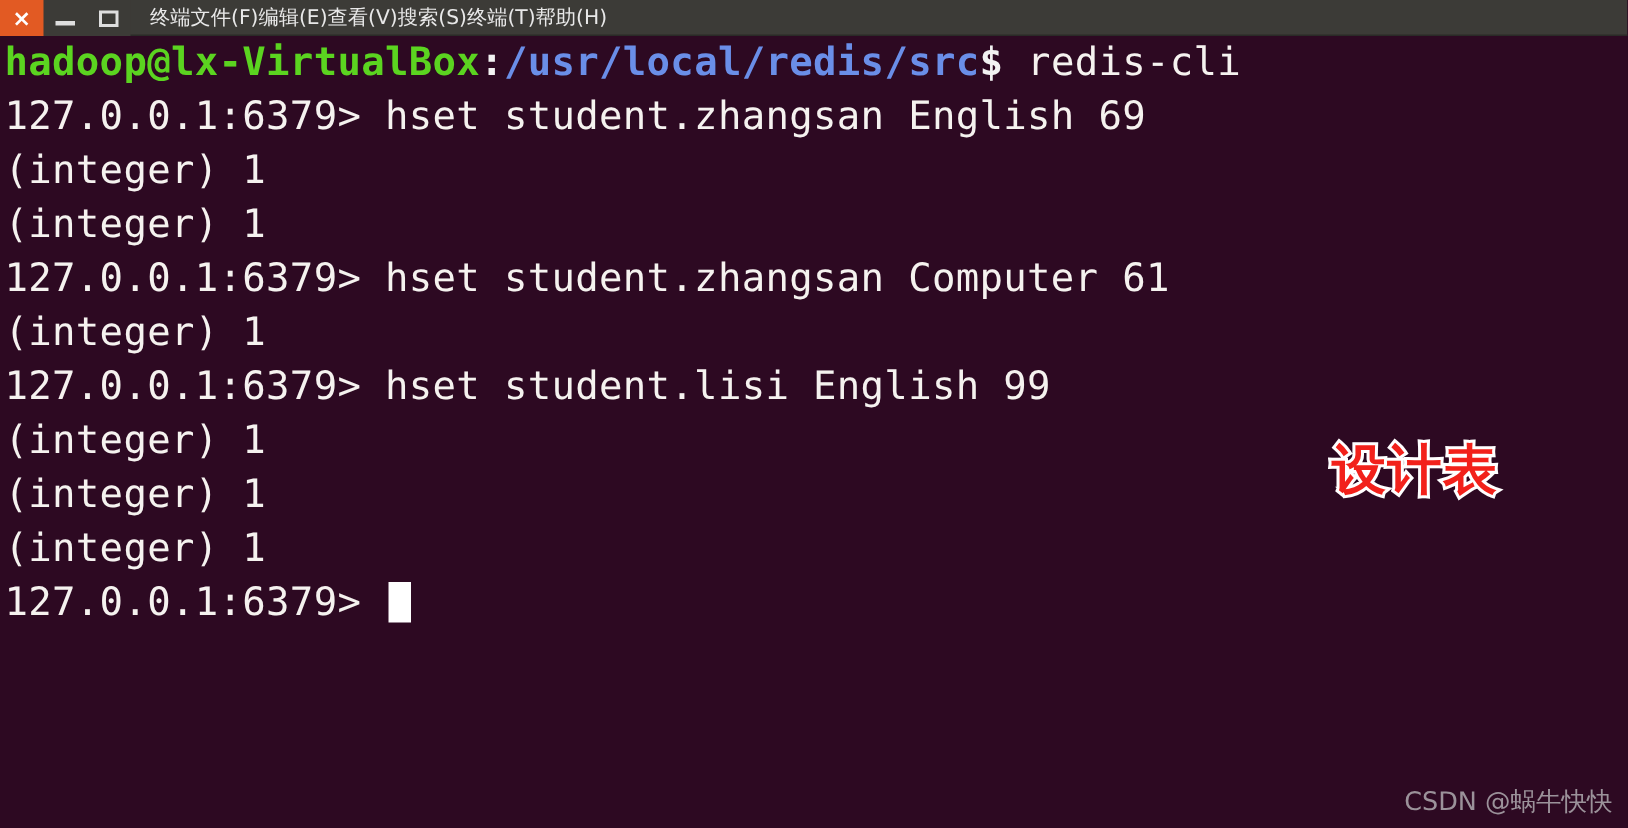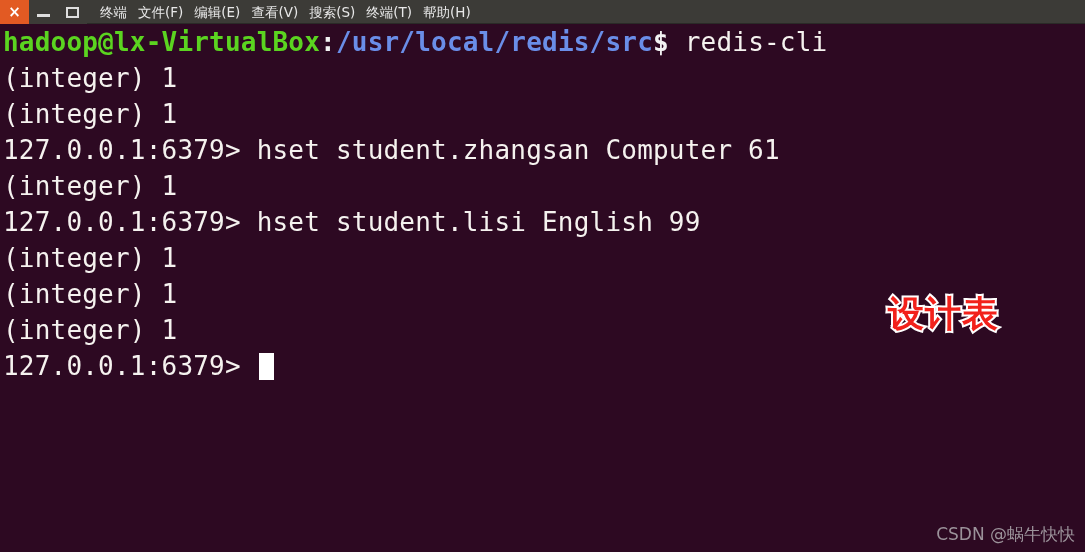--- a/index.html
+++ b/index.html
@@ -61,21 +61,20 @@
   }
   .wb-max {
     width: 13px;
     height: 11px;
     border: 2px solid #dedede;
     box-sizing: border-box;
   }
 
   .menu {
     display: flex;
-    gap: 11px;
     margin-left: 13px;
     height: 24px;
   }
   .menu-item {
     color: #e8e8e8;
     font-family: "DejaVu Sans", sans-serif;
     font-size: 13.5px;
     line-height: 24px;
     white-space: nowrap;
     letter-spacing: 0px;
@@ -166,20 +165,21 @@
       <span class="menu-item">搜索(S)</span>
       <span class="menu-item">终端(T)</span>
       <span class="menu-item">帮助(H)</span>
     </div>
   </div>
 
   <div class="term">
 
     <div class="line"><span class="c-user">hadoop@lx-VirtualBox</span><span class="c-colon">:</span><span class="c-path">/usr/local/redis/src</span><span class="c-dollar">$ </span><span class="c-white">redis-cli</span></div>
 
+    <div class="line"><span class="c-white">127.0.0.1:6379&gt; </span><span class="c-white">hset student.zhangsan English 69</span></div>
     <div class="line"><span class="c-white"></span><span class="c-white">(integer) 1</span></div>
 
     <div class="line"><span class="c-white"></span><span class="c-white">(integer) 1</span></div>
 
     <div class="line"><span class="c-white">127.0.0.1:6379&gt; </span><span class="c-white">hset student.zhangsan Computer 61</span></div>
     <div class="line"><span class="c-white"></span><span class="c-white">(integer) 1</span></div>
 
     <div class="line"><span class="c-white">127.0.0.1:6379&gt; </span><span class="c-white">hset student.lisi English 99</span></div>
     <div class="line"><span class="c-white"></span><span class="c-white">(integer) 1</span></div>
 

